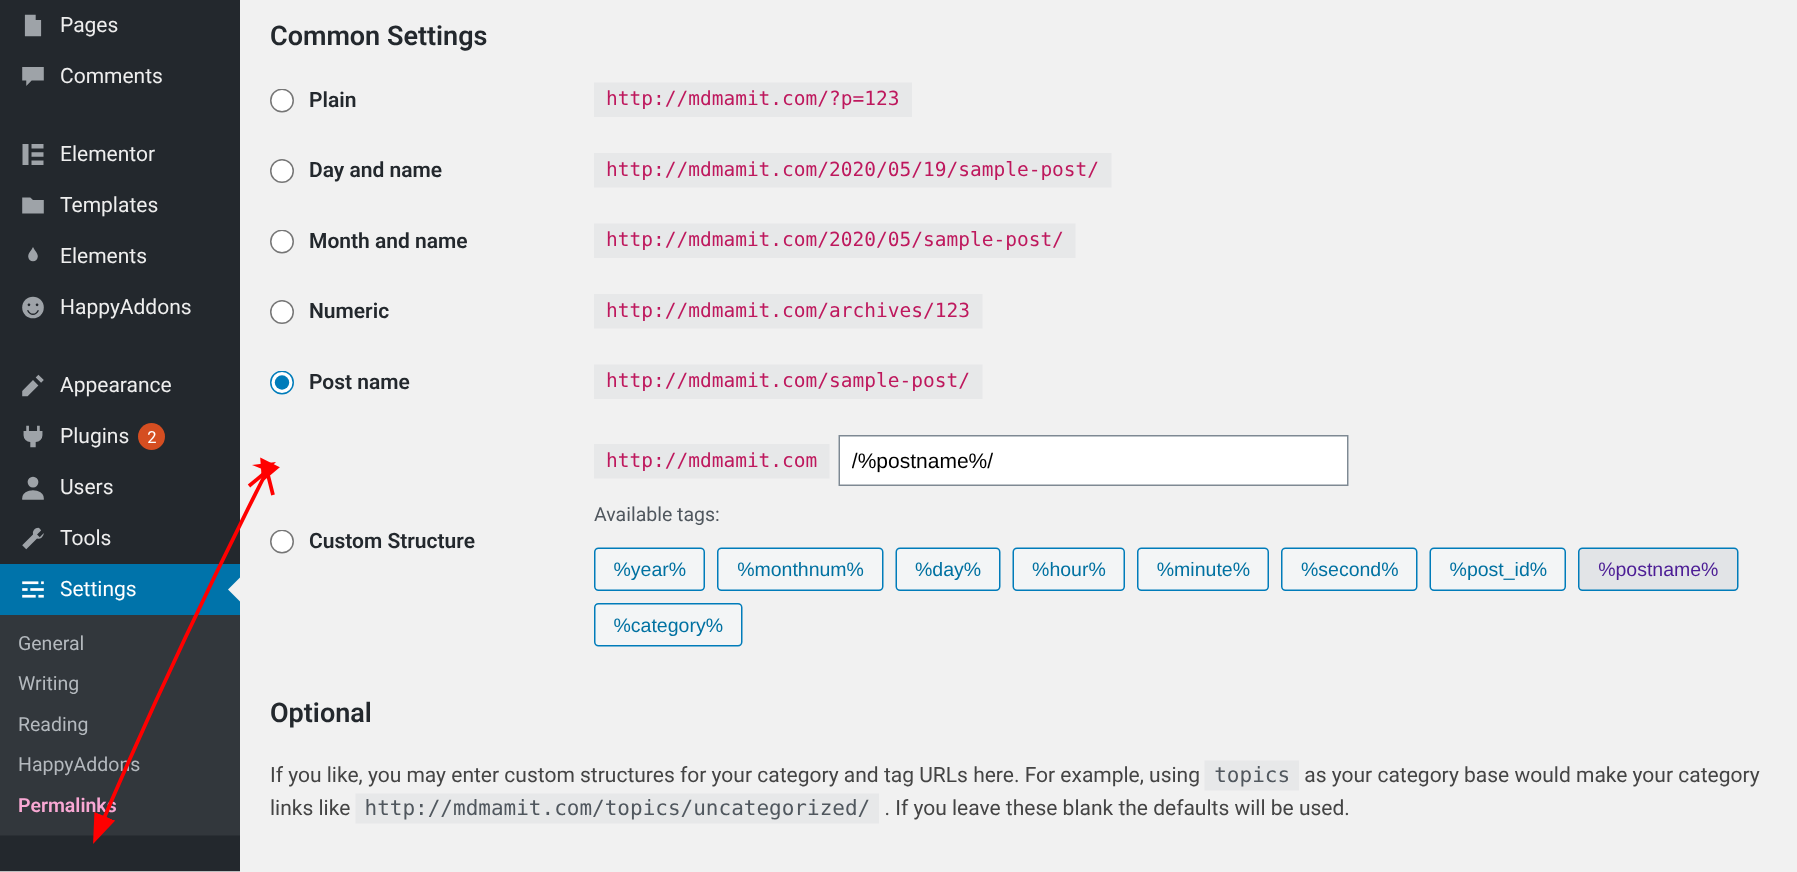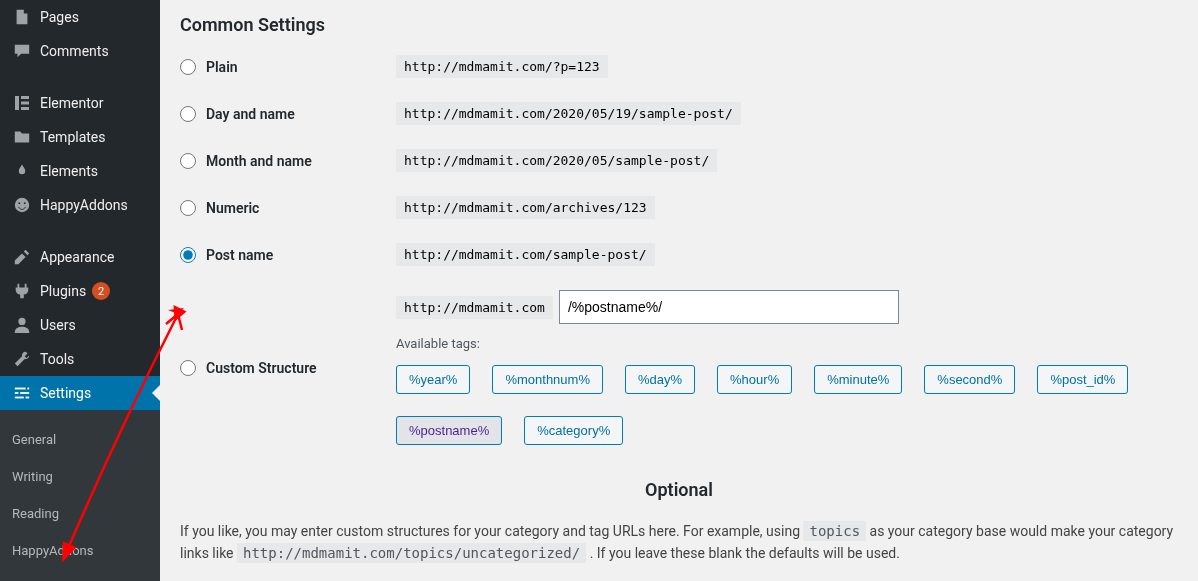--- a/index.html
+++ b/index.html
@@ -8,36 +8,36 @@
   
   .sidebar { width: 160px; background: #23282d; color: #eee; height: 581px; font-size: 14px; }
   .side-item { display: flex; align-items: center; height: 34px; padding: 0 14px 0 12px; color: #eee; cursor: pointer; }
   .side-item.current { background: #0073aa; color: #fff; position: relative; }
   .side-item.current::after { content:""; position:absolute; right:0; top:50%; transform: translateY(-50%); border: 8px solid transparent; border-right-color: #f1f1f1; }
   .side-icon { width: 20px; height: 20px; margin-right: 8px; display:inline-flex; align-items:center; justify-content:center; color: rgba(240,245,250,0.6); }
   .side-item.current .side-icon { color: #fff; }
   .side-gap { height: 18px; }
   .plugin-badge { background:#d54e21; color:#fff; border-radius:50%; width:18px; height:18px; display:inline-flex; align-items:center; justify-content:center; font-size:11px; margin-left:6px; }
   .subitems { background:#32373c; padding: 6px 0; }
-  .subitem { padding: 6px 12px; color:#b4b9be; font-size:13px; cursor:pointer;margin-top:10px; }
+  .subitem { padding: 6px 12px; color:#b4b9be; font-size:13px; cursor:pointer; }
   .subitem.current { color:#f9a8d4; font-weight:600; }
   
   .content { flex:1; padding: 10px 20px 20px 20px; background:#f1f1f1; overflow:hidden; }
   h2.section { font-size:18px; font-weight:600; color:#23282d; margin: 4px 0 20px 0; }
-  h2.opt { margin-top: 34px; text-align: center; }
+  h2.opt { margin-top: 34px; }
   .form-row { display:flex; align-items:center; margin-bottom: 24px; }
   .radio-cell { width: 216px; display:flex; align-items:center; }
   .radio-cell input[type=radio] { width:16px; height:16px; margin-right:10px; accent-color:#007cba; }
   .radio-cell .rlabel { font-size:14px; color:#23282d; font-weight:600; }
   .value-cell { flex:1; }
-  code.url { background:#e7e8e9; color:#000000; font-family: Consolas, Monaco, monospace; font-size:13px; padding:4px 8px; display:inline-block; }
+  code.url { background:#e7e8e9; color:#be185d; font-family: Consolas, Monaco, monospace; font-size:13px; padding:4px 8px; display:inline-block; }
   .custom-row { display:flex; align-items:center; gap:6px; margin-bottom:10px; }
   .custom-input { border:1px solid #7e8993; background:#fff; height:34px; padding:0 8px; font-size:14px; width:340px; }
   .avail { font-size:13px; color:#50575e; margin: 12px 0 14px 0; }
-  .tags { display:flex; gap:22px; flex-wrap:wrap; }
+  .tags { display:flex; gap:8px; flex-wrap:wrap; }
   .tag { border:1px solid #007cba; background:#f3f5f6; color:#0071a1; padding:6px 12px; border-radius:3px; font-size:13px; cursor:pointer; }
   .tag.active { background:#e2e4e7; color:#4c1d95; }
   p.helptext { font-size:14px; color:#444; line-height:1.6; margin-top:8px; }
   p.helptext code { background:#e7e8e9; color:#50575e; font-family:Consolas,Monaco,monospace; padding:2px 6px; }
   
   .arrow-svg { position:absolute; left:44px; top:300px; pointer-events:none; }
 </style>
 </head>
 <body>
 

